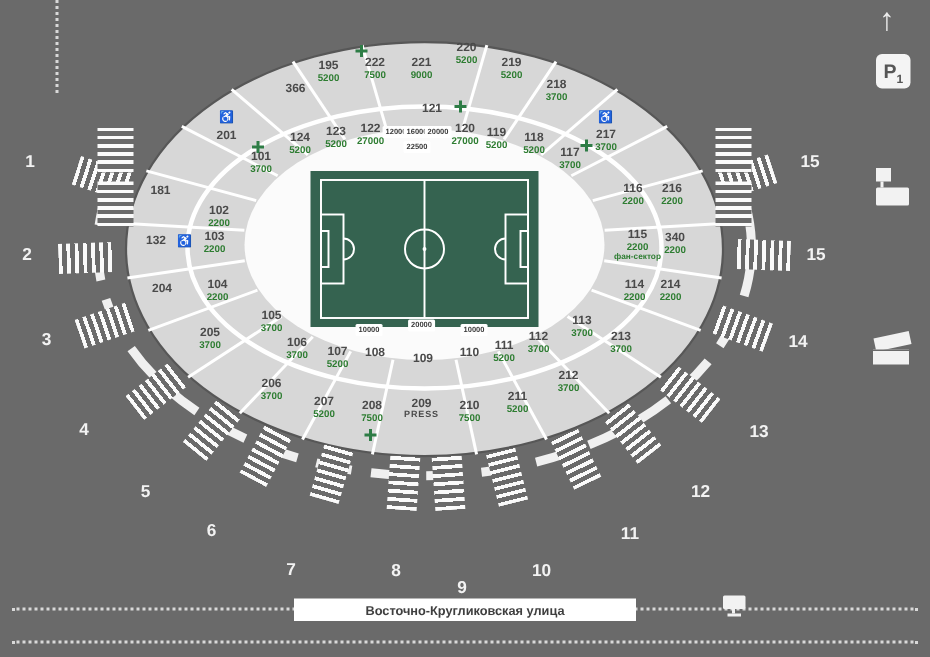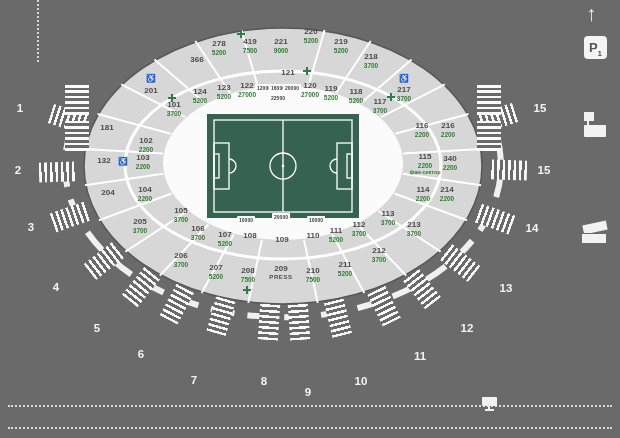--- a/index.html
+++ b/index.html
@@ -282,25 +282,25 @@
     </div>
   <div class="sec" style="left:311px;top:36px">
       <span class="num">220</span>
       <span class="price">5200</span>
     </div>
   <div class="sec" style="left:281px;top:46px">
       <span class="num">221</span>
       <span class="price">9000</span>
     </div>
   <div class="sec" style="left:250px;top:46px">
-      <span class="num">419</span>
+      <span class="num">222</span>
       <span class="price">7500</span>
     </div>
   <div class="sec" style="left:219px;top:48px">
-      <span class="num">278</span>
+      <span class="num">195</span>
       <span class="price">5200</span>
     </div>
   <div class="sec" style="left:197px;top:60px">
       <span class="num">366</span>
       <span class="price"></span>
     </div>
 
   <div class="pbox" style="left:264px;top:88px">12000</div>
   <div class="pbox" style="left:278px;top:88px">16000</div>
   <div class="pbox" style="left:292px;top:88px">20000</div>
@@ -348,20 +348,21 @@
     </div>
 
   <span class="wc" style="left:151px;top:78px">♿</span>
   <span class="wc" style="left:404px;top:78px">♿</span>
   <span class="wc" style="left:123px;top:161px">♿</span>
 
   <div class="dot" style="left:37px;top:0;height:62px;border-left:2px dotted #d9d9d9"></div>
   <div class="dot" style="left:8px;top:405px;width:604px;border-top:2px dotted #d9d9d9"></div>
   <div class="dot" style="left:8px;top:427px;width:604px;border-top:2px dotted #d9d9d9"></div>
 
+  <div class="street" style="left:196px;top:399px;width:228px">Восточно-Кругликовская улица</div>
 
   <div class="arrow" style="left:586px;top:2px">↑</div>
   <div class="pbadge" style="left:584px;top:36px"><span>P</span><sub>1</sub></div>
   <div class="glyph" style="left:584px;top:112px;width:24px;height:26px">
     <i style="left:0;top:0;width:10px;height:9px"></i>
     <i style="left:3px;top:9px;width:2px;height:4px"></i>
     <i style="left:0;top:13px;width:22px;height:12px;border-radius:1px"></i>
   </div>
   <div class="glyph" style="left:582px;top:222px;width:26px;height:22px">
     <i style="left:1px;top:1px;width:24px;height:9px;transform:rotate(-12deg)"></i>

